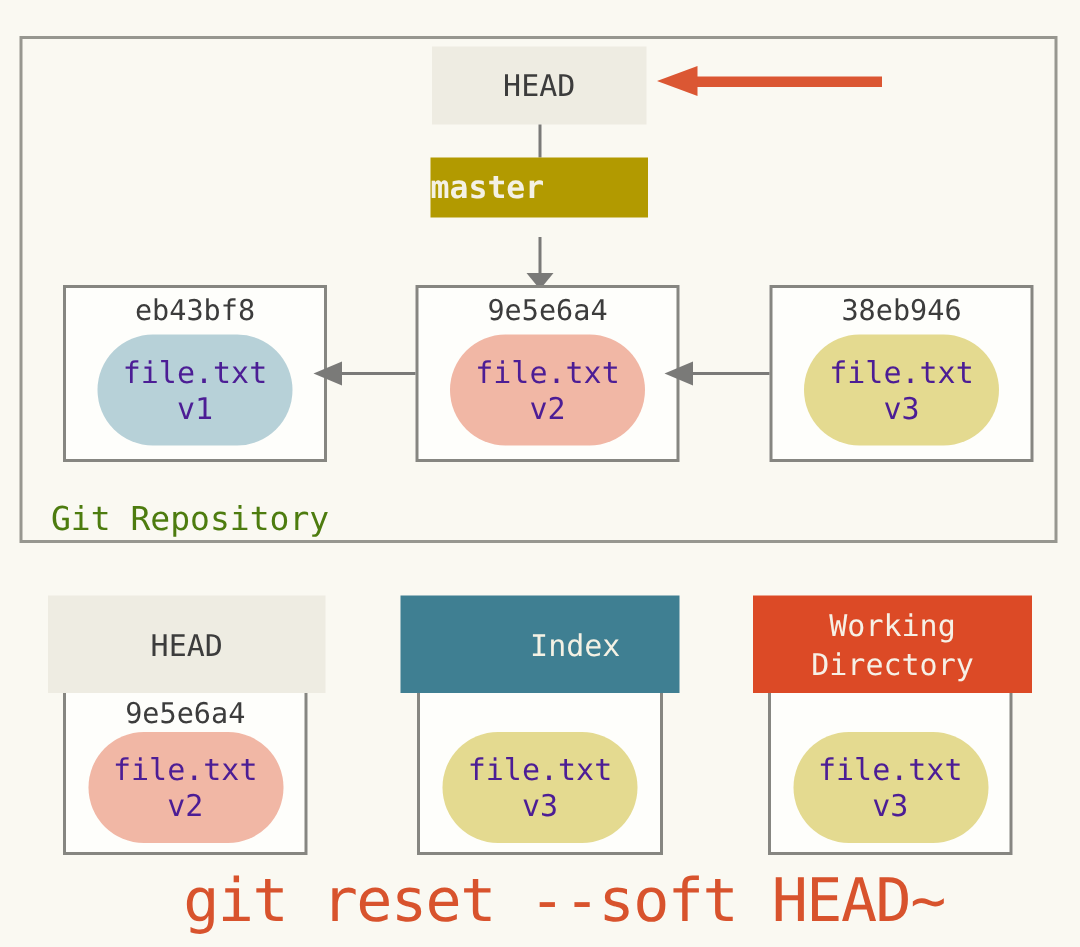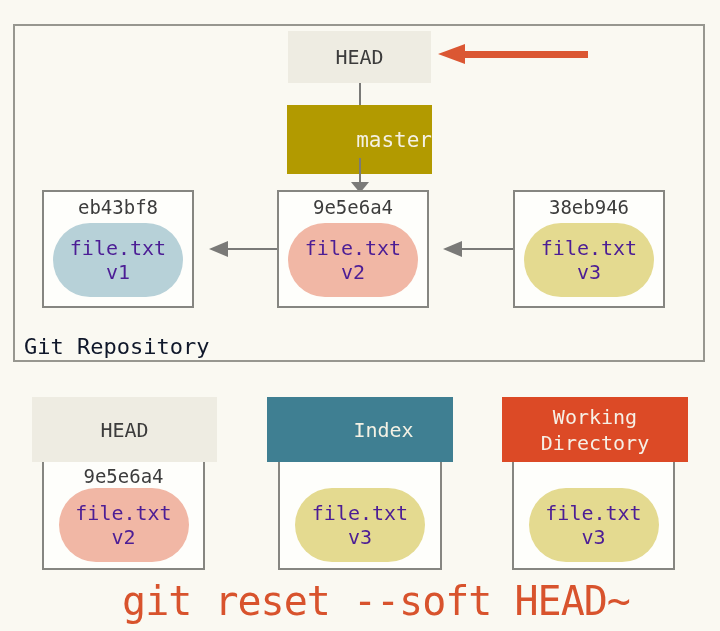--- a/index.html
+++ b/index.html
@@ -4,37 +4,37 @@
 <style>
   html,body{margin:0;padding:0;background:#faf9f2;}
   .canvas{
     position:relative;width:720px;height:631px;background:#faf9f2;
     font-family:"DejaVu Sans Mono","Liberation Mono",monospace;
     color:#3c3c3c;overflow:hidden;
   }
   .abs{position:absolute;box-sizing:border-box;}
   
   .repo-box{left:13px;top:24px;width:692px;height:338px;border:2px solid #979790;background:transparent;}
-  .repo-label{left:24px;top:334px;font-size:22px;color:#0f172a;white-space:nowrap;}
+  .repo-label{left:34px;top:334px;font-size:22px;color:#4d7c0f;white-space:nowrap;}
   
   .head-box{left:288px;top:31px;width:143px;height:52px;background:#eeece2;
     display:flex;align-items:center;justify-content:center;font-size:20px;color:#3c3c3c;}
-  .master-box{left:287px;top:105px;width:145px;height:69px;background:#b29a00;
-    display:flex;align-items:center;justify-content:flex-end;font-size:21px;color:#f4f1e4;}
+  .master-box{left:287px;top:105px;width:145px;height:40px;background:#b29a00;
+    display:flex;align-items:center;justify-content:flex-start;font-size:21px;color:#f4f1e4;font-weight:bold;}
   .vline{width:2px;background:#7a7a78;}
   .vline-head{left:359px;top:83px;height:22px;}
   .vline-master{left:359px;top:158px;height:26px;}
   .tri-down{left:351px;top:182px;width:0;height:0;
     border-left:9px solid transparent;border-right:9px solid transparent;border-top:11px solid #7a7a78;}
   
   .red-shaft{left:464px;top:51px;width:124px;height:7px;background:#db5733;}
   .red-head{left:438px;top:44px;width:0;height:0;
     border-top:10px solid transparent;border-bottom:10px solid transparent;border-right:27px solid #db5733;}
   
-  .commit{top:190px;width:152px;height:118px;background:#fefefb;border:2px solid #868681;}
+  .commit{top:190px;width:176px;height:118px;background:#fefefb;border:2px solid #868681;}
   .commit-1{left:42px;}
   .commit-2{left:277px;}
   .commit-3{left:513px;}
   .hash{margin-top:5px;text-align:center;font-size:19px;color:#3c3c3c;line-height:1.1;}
   .pill{width:130px;height:74px;border-radius:37px;margin:5px auto 6px;
     display:flex;flex-direction:column;align-items:center;justify-content:center;
     font-size:20px;line-height:1.2;color:#4c1d95;}
   .pill-blue{background:#b7d1d8;}
   .pill-salmon{background:#f1b7a5;}
   .pill-yellow{background:#e4da90;}

